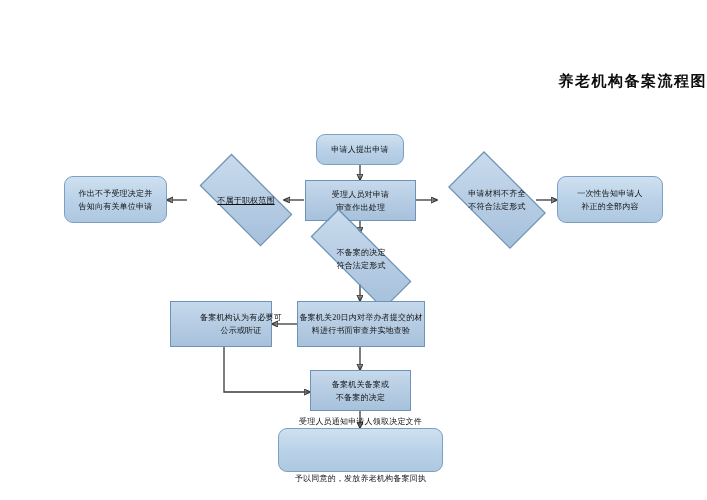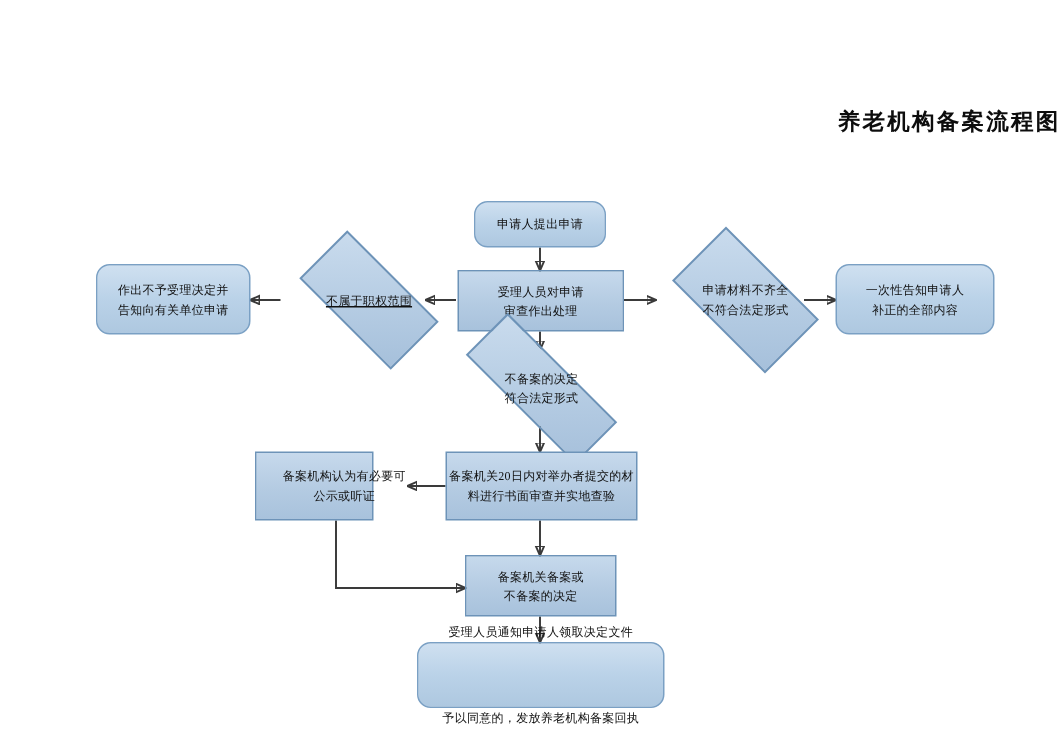--- a/index.html
+++ b/index.html
@@ -178,21 +178,21 @@
       <span class="ln">不备案的决定</span>
       <span class="ln">符合法定形式</span>
     </div>
   </div>
 
   <div class="node rect" style="left:297px; top:301px; width:128px; height:46px;">
     <span class="ln">备案机关20日内对举办者提交的材</span>
     <span class="ln">料进行书面审查并实地查验</span>
   </div>
 
-  <div class="node rect" style="left:170px; top:301px; width:79px; height:46px;padding-left:40px;">
+  <div class="node rect" style="left:170px; top:301px; width:102px; height:46px;padding-left:40px;">
     <span class="ln">备案机构认为有必要可</span>
     <span class="ln">公示或听证</span>
   </div>
 
   <div class="node rect" style="left:310px; top:370px; width:101px; height:41px;">
     <span class="ln">备案机关备案或</span>
     <span class="ln">不备案的决定</span>
   </div>
 
   <div class="node round" style="left:278px; top:428px; width:165px; height:44px;gap:44px;">

